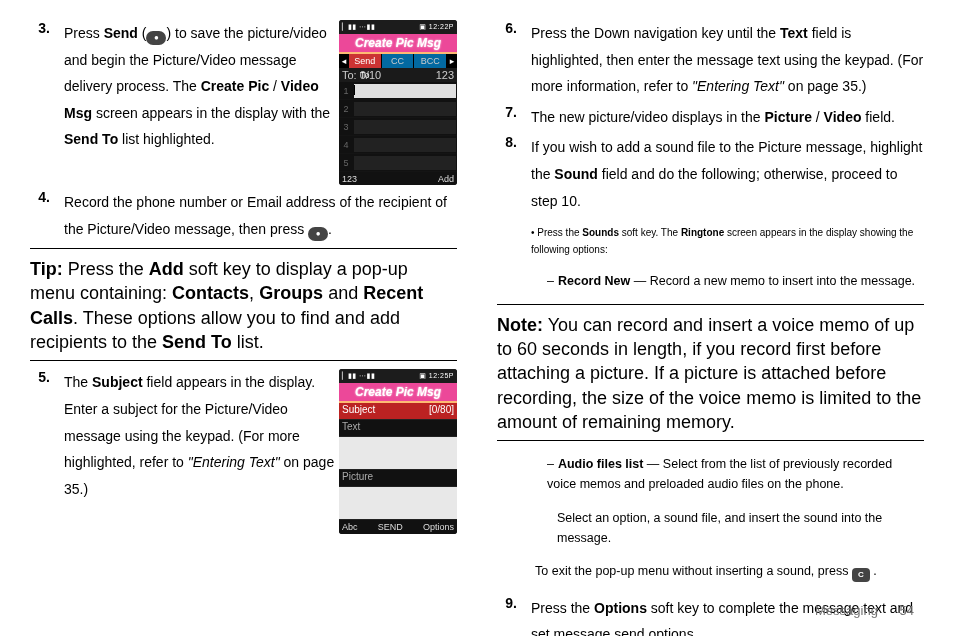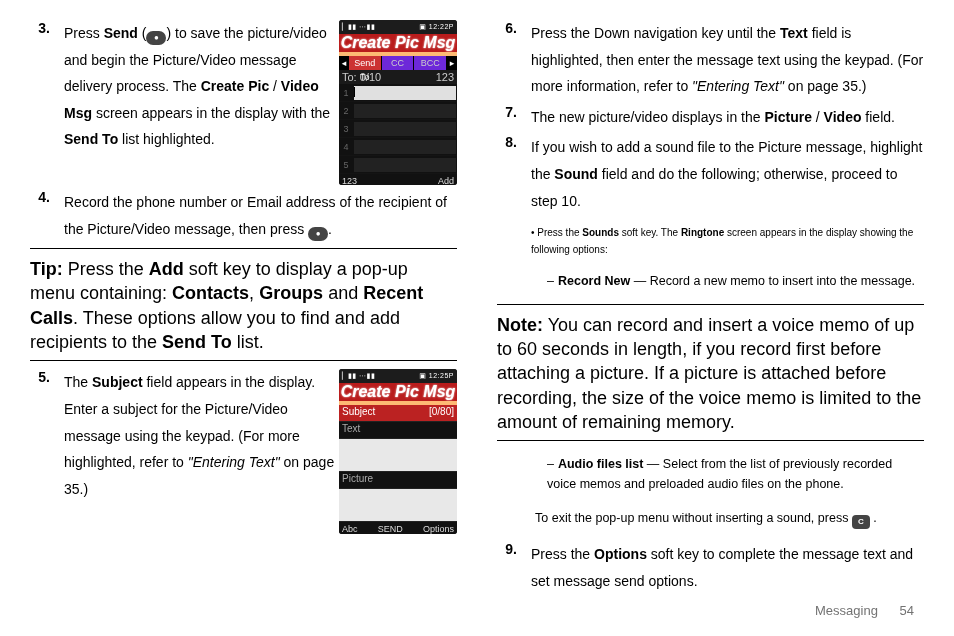--- a/index.html
+++ b/index.html
@@ -58,33 +58,33 @@
     background: #1c1c1c;
     display: flex;
     justify-content: space-between;
     align-items: center;
     padding: 0 3px;
     font-size: 7px;
     letter-spacing: .5px;
   }
   .phoneshot .titlebar {
     height: 18px;
-    background: #b91c1c;
-    border-bottom: 4px solid #fdba74;
+    background: #ec4899;
+    border-bottom: 2px solid #fdba74;
     display: flex;
     align-items: center;
     justify-content: center;
-    font-size: 16px;
+    font-size: 12px;
     font-weight: bold;
     font-style: italic;
     color: #fff;
     text-shadow: 0 0 2px #fff;
   }
   .phoneshot .tabs { display:flex; height:14px; font-size:9px;}
-  .phoneshot .tabs .tab { flex:1; text-align:center; background:#6d28d9; border-right:1px solid #000; line-height:14px; color:#ccc;}
+  .phoneshot .tabs .tab { flex:1; text-align:center; background:#0369a1; border-right:1px solid #000; line-height:14px; color:#ccc;}
   .phoneshot .tabs .tab.active { background:#c33; color:#fff;}
   .phoneshot .tabs .arrow { width:10px; background:#000; text-align:center; line-height:14px;}
   .phoneshot .inforow {display:flex; justify-content:space-between; background:#1a1a1a; padding:1px 3px; font-size:11px; color:#ccc;}
   .phoneshot .fieldrow {border-bottom:1px solid #222; padding:1px 3px; font-size:10px; color:#aaa; min-height:14px;}
   .phoneshot .fieldrow.hi {background:#b22; color:#fff; display:flex; justify-content:space-between;}
   .phoneshot .fieldrow.big {height:30px; background:#e8e8e8; color:#000;}
   .phoneshot .softkeys {display:flex; justify-content:space-between; padding:2px 3px; font-size:9px; color:#ddd; background:#111;}
   .phoneshot .cursor {display:inline-block; width:1px; height:10px; background:#000; vertical-align:middle;}
   .phoneshot .slot {display:flex; height:17px; border-bottom:1px solid #141414; align-items:center;}
   .phoneshot .slot .idx {width:14px; text-align:center; color:#666; font-size:9px;}
@@ -271,20 +271,21 @@
 
     <hr class="rule">
     <p class="note">
       <span class="label">Note:</span><span> You can record and insert a voice memo of up to 60 seconds in length, if you record first before attaching a picture. If a picture is attached before recording, the size of the voice memo is limited to the amount of remaining memory.</span>
     </p>
     <hr class="rule">
 
     <p class="dash">
       <span class="d">–</span><b>Audio files list</b><span> — Select from the list of previously recorded voice memos and preloaded audio files on the phone.</span>
     </p>
+    <p class="dash" style="margin-left:60px">Select an option, a sound file, and insert the sound into the message.</p>
     <p class="dash" style="margin-left:38px">
       <span>To exit the pop-up menu without inserting a sound, press </span><span class="key c">C</span><span> .</span>
     </p>
 
     <ol class="steps">
       <li>
         <span class="num">9.</span>
         <div class="body">
           <span>Press the </span><b>Options</b><span> soft key to complete the message text and set message send options.</span>
         </div>

